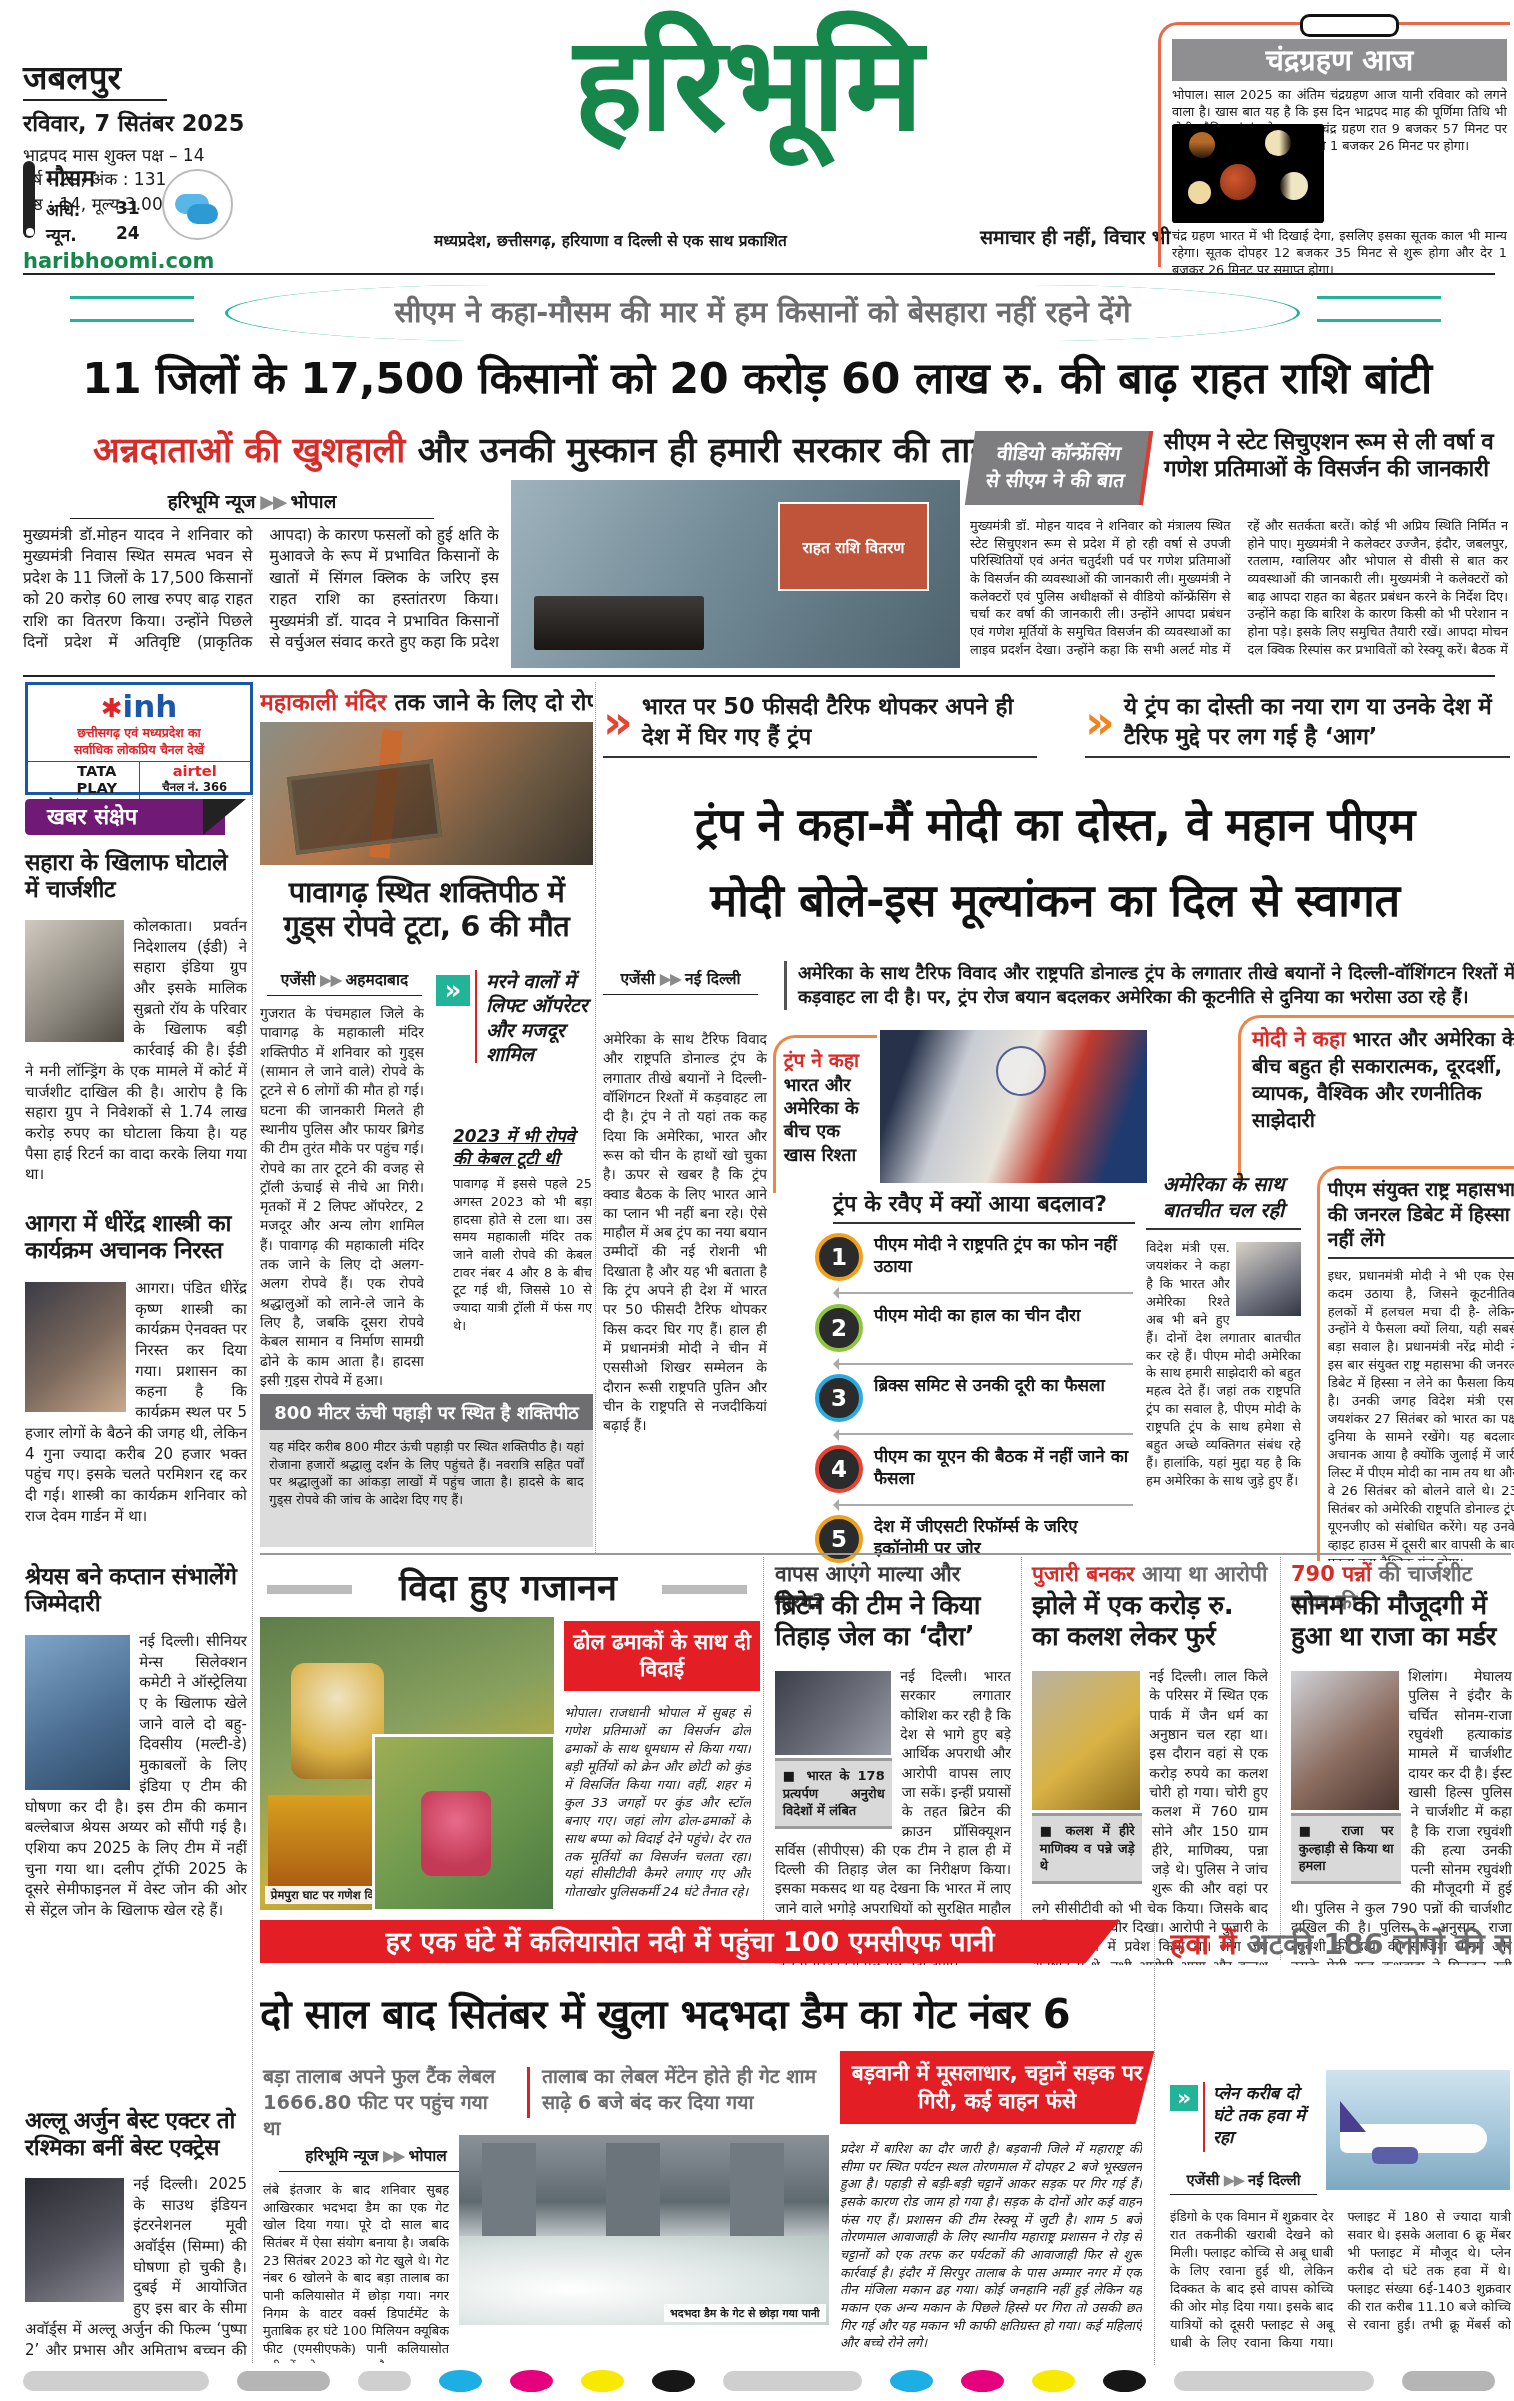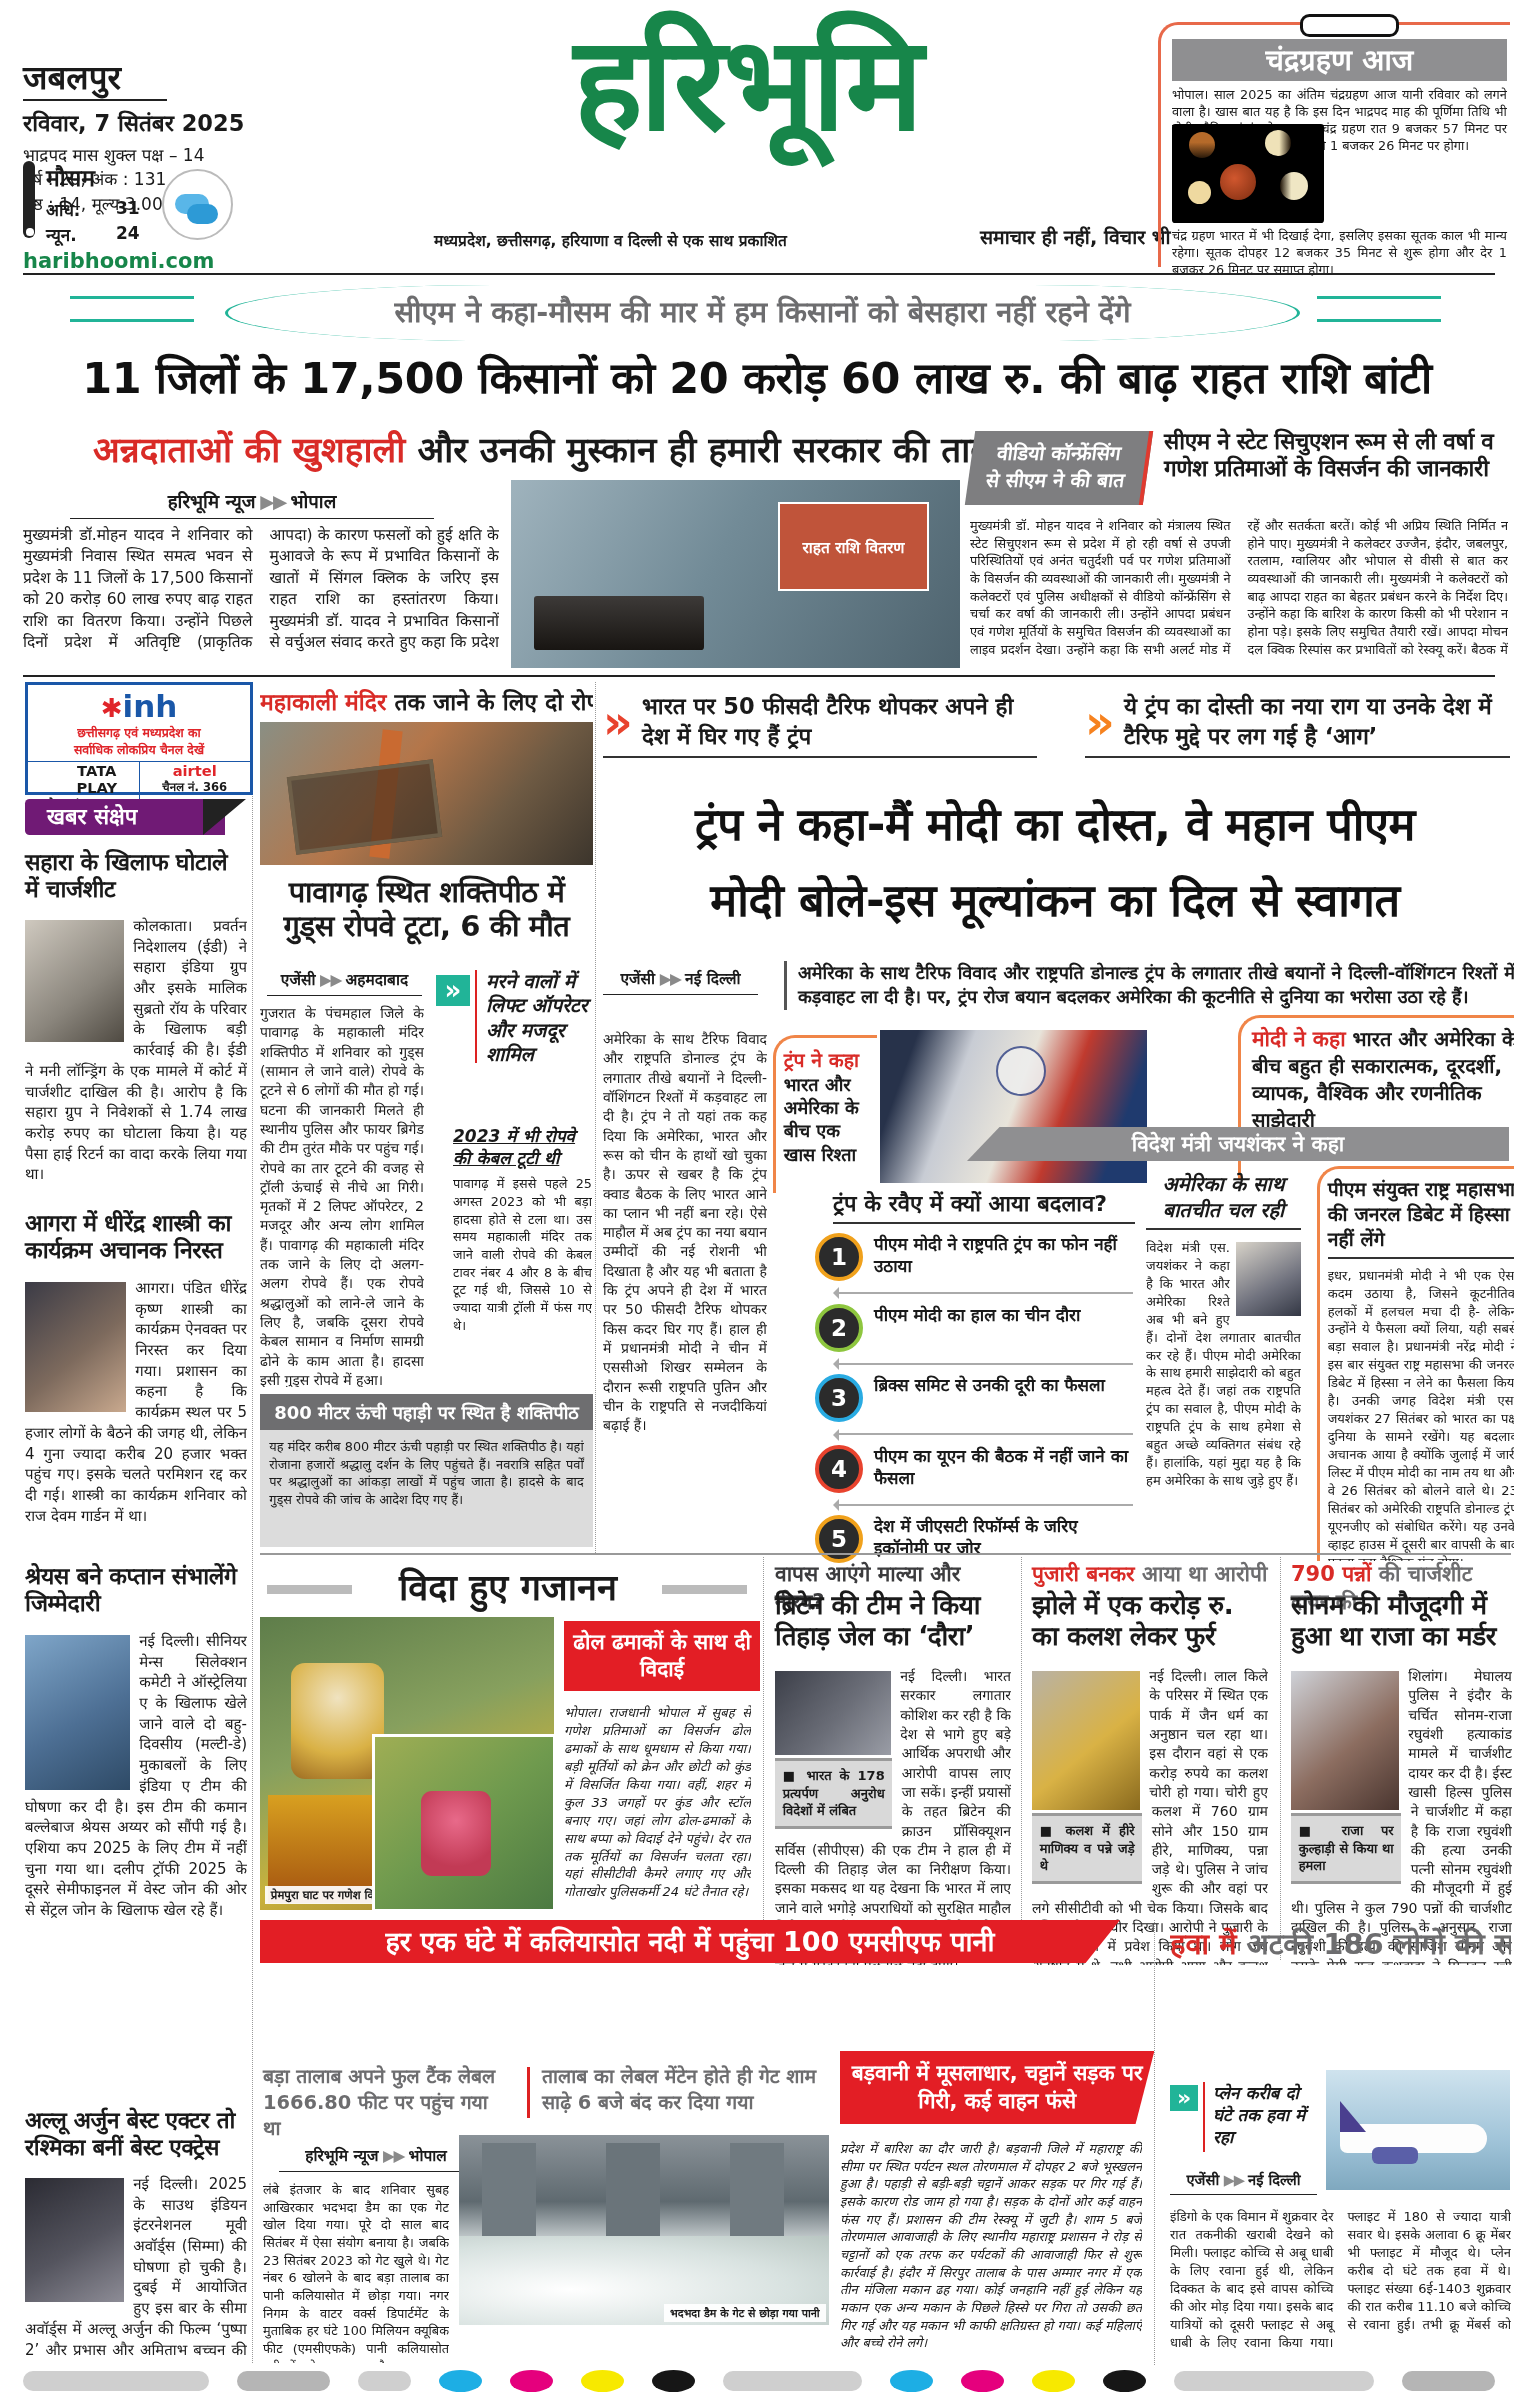--- a/index.html
+++ b/index.html
@@ -206,21 +206,20 @@
   </div>
 
   <div class="photo" style="left:880px;top:1030px;width:267px;height:153px;background:linear-gradient(110deg,#27324a 12%,#c8ccd4 30%,#e8e4da 50%,#c03a2e 66%,#1f3a6e 86%);">
     <div class="abs" style="left:116px;top:15.5px;width:46px;height:46px;border:2.3px solid #3a4b8a;border-radius:50%;background:#eee;opacity:.85;"></div>
   </div>
 
   <div class="abs orangearc" style="left:1238px;top:1015px;width:267px;height:155px;padding:6.2px 0 0 11px;">
     <span class="b red" style="font-size:21px;">मोदी ने कहा</span><span class="b" style="font-size:20px;line-height:1.35;"> भारत और अमेरिका के बीच बहुत ही सकारात्मक, दूरदर्शी, व्यापक, वैश्विक और रणनीतिक साझेदारी</span>
   </div>
 
-  <div class="abs greybar" style="left:967px;top:1127px;width:542px;height:34px;font-size:21px;line-height:34px;clip-path:polygon(0 100%,6% 0,100% 0,100% 100%);">विदेश मंत्री जयशंकर ने कहा</div>
 
   <div class="abs b underl" style="left:833px;top:1187px;width:302px;font-size:22px;">ट्रंप के रवैए में क्यों आया बदलाव?</div>
 
   <div class="abs" style="left:815px;top:1233px;width:318px;">
     <div class="reason-row">
       <div class="numcirc" style="border:4.6px solid #f0a11c;">1</div>
       <div class="b" style="font-size:17px;line-height:1.3;">पीएम मोदी ने राष्ट्रपति ट्रंप का फोन नहीं उठाया</div>
     </div>
     <div class="reason-line"></div>
     <div class="reason-row">
@@ -301,20 +300,21 @@
     <span class="ph-sm" style="width:108px;height:139px;background:linear-gradient(140deg,#cfd2d8,#8c6d60 55%,#4a3630);display:block;"></span>
     <span class="capbox" style="float:left;width:95px;margin:0 9.3px 4.6px 0;font-size:13px;"><span>■</span> <span>राजा पर कुल्हाड़ी से किया था हमला</span></span>
     <span>शिलांग। मेघालय पुलिस ने इंदौर के चर्चित सोनम-राजा रघुवंशी हत्याकांड मामले में चार्जशीट दायर कर दी है। ईस्ट खासी हिल्स पुलिस ने चार्जशीट में कहा है कि राजा रघुवंशी की हत्या उनकी पत्नी सोनम रघुवंशी की मौजूदगी में हुई थी। पुलिस ने कुल 790 पन्नों की चार्जशीट दाखिल की है। पुलिस के अनुसार, राजा रघुवंशी की हत्या की साजिश सोनम और उसके प्रेमी राज कुशवाहा ने मिलकर रची थी।</span>
   </div>
 
   <div class="abs redbox nowrap" style="left:260px;top:1920px;width:860px;height:43px;font-size:27px;line-height:43px;clip-path:polygon(0 0,100% 0,96% 100%,0 100%);">हर एक घंटे में कलियासोत नदी में पहुंचा 100 एमसीएफ पानी</div>
   <div class="abs b nowrap" style="left:1170px;top:1923px;width:341px;font-size:29px;"><span class="red">हवा में</span><span class="grey"> अटकी 186 लोगों की सांस</span></div>
 
   <div class="abs dotted-v" style="left:1154px;top:1920px;height:445px;"></div>
 
+  <div class="abs hl b nowrap" style="left:260px;top:1985px;width:860px;font-size:40px;">दो साल बाद सितंबर में खुला भदभदा डैम का गेट नंबर 6</div>
 
   <div class="abs b grey" style="left:263px;top:2064px;width:248px;font-size:19.4px;line-height:1.35;">बड़ा तालाब अपने फुल टैंक लेबल 1666.80 फीट पर पहुंच गया था</div>
   <div class="abs" style="left:527px;top:2067px;width:3.1px;height:51px;background:#d22;"></div>
   <div class="abs b grey" style="left:542px;top:2064px;width:287px;font-size:19.4px;line-height:1.35;">तालाब का लेबल मेंटेन होते ही गेट शाम साढ़े 6 बजे बंद कर दिया गया</div>
 
   <div class="abs byline" style="left:279px;top:2144px;width:194px;font-size:15.5px;"><span>हरिभूमि न्यूज</span><span class="arrows">▶▶</span><span>भोपाल</span></div>
   <div class="abs j body-t clip" style="left:263px;top:2181px;width:186px;height:182px;font-size:12.8px;">लंबे इंतजार के बाद शनिवार सुबह आखिरकार भदभदा डैम का एक गेट खोल दिया गया। पूरे दो साल बाद सितंबर में ऐसा संयोग बनाया है। जबकि 23 सितंबर 2023 को गेट खुले थे। गेट नंबर 6 खोलने के बाद बड़ा तालाब का पानी कलियासोत में छोड़ा गया। नगर निगम के वाटर वर्क्स डिपार्टमेंट के मुताबिक हर घंटे 100 मिलियन क्यूबिक फीट (एमसीएफके) पानी कलियासोत नदी में छोड़ा जा रहा है। तालाब का लेबल मेंटेन होते ही बंद कर दिया गया।</div>
 
   <div class="photo" style="left:459px;top:2135px;width:370px;height:190px;background:linear-gradient(180deg,#8a9298 0%,#5f6a70 35%,#dfe5e6 60%,#cdd6d4 100%);">
     <div class="abs" style="left:23px;top:7.7px;width:54px;height:93px;background:#707a80;"></div>

